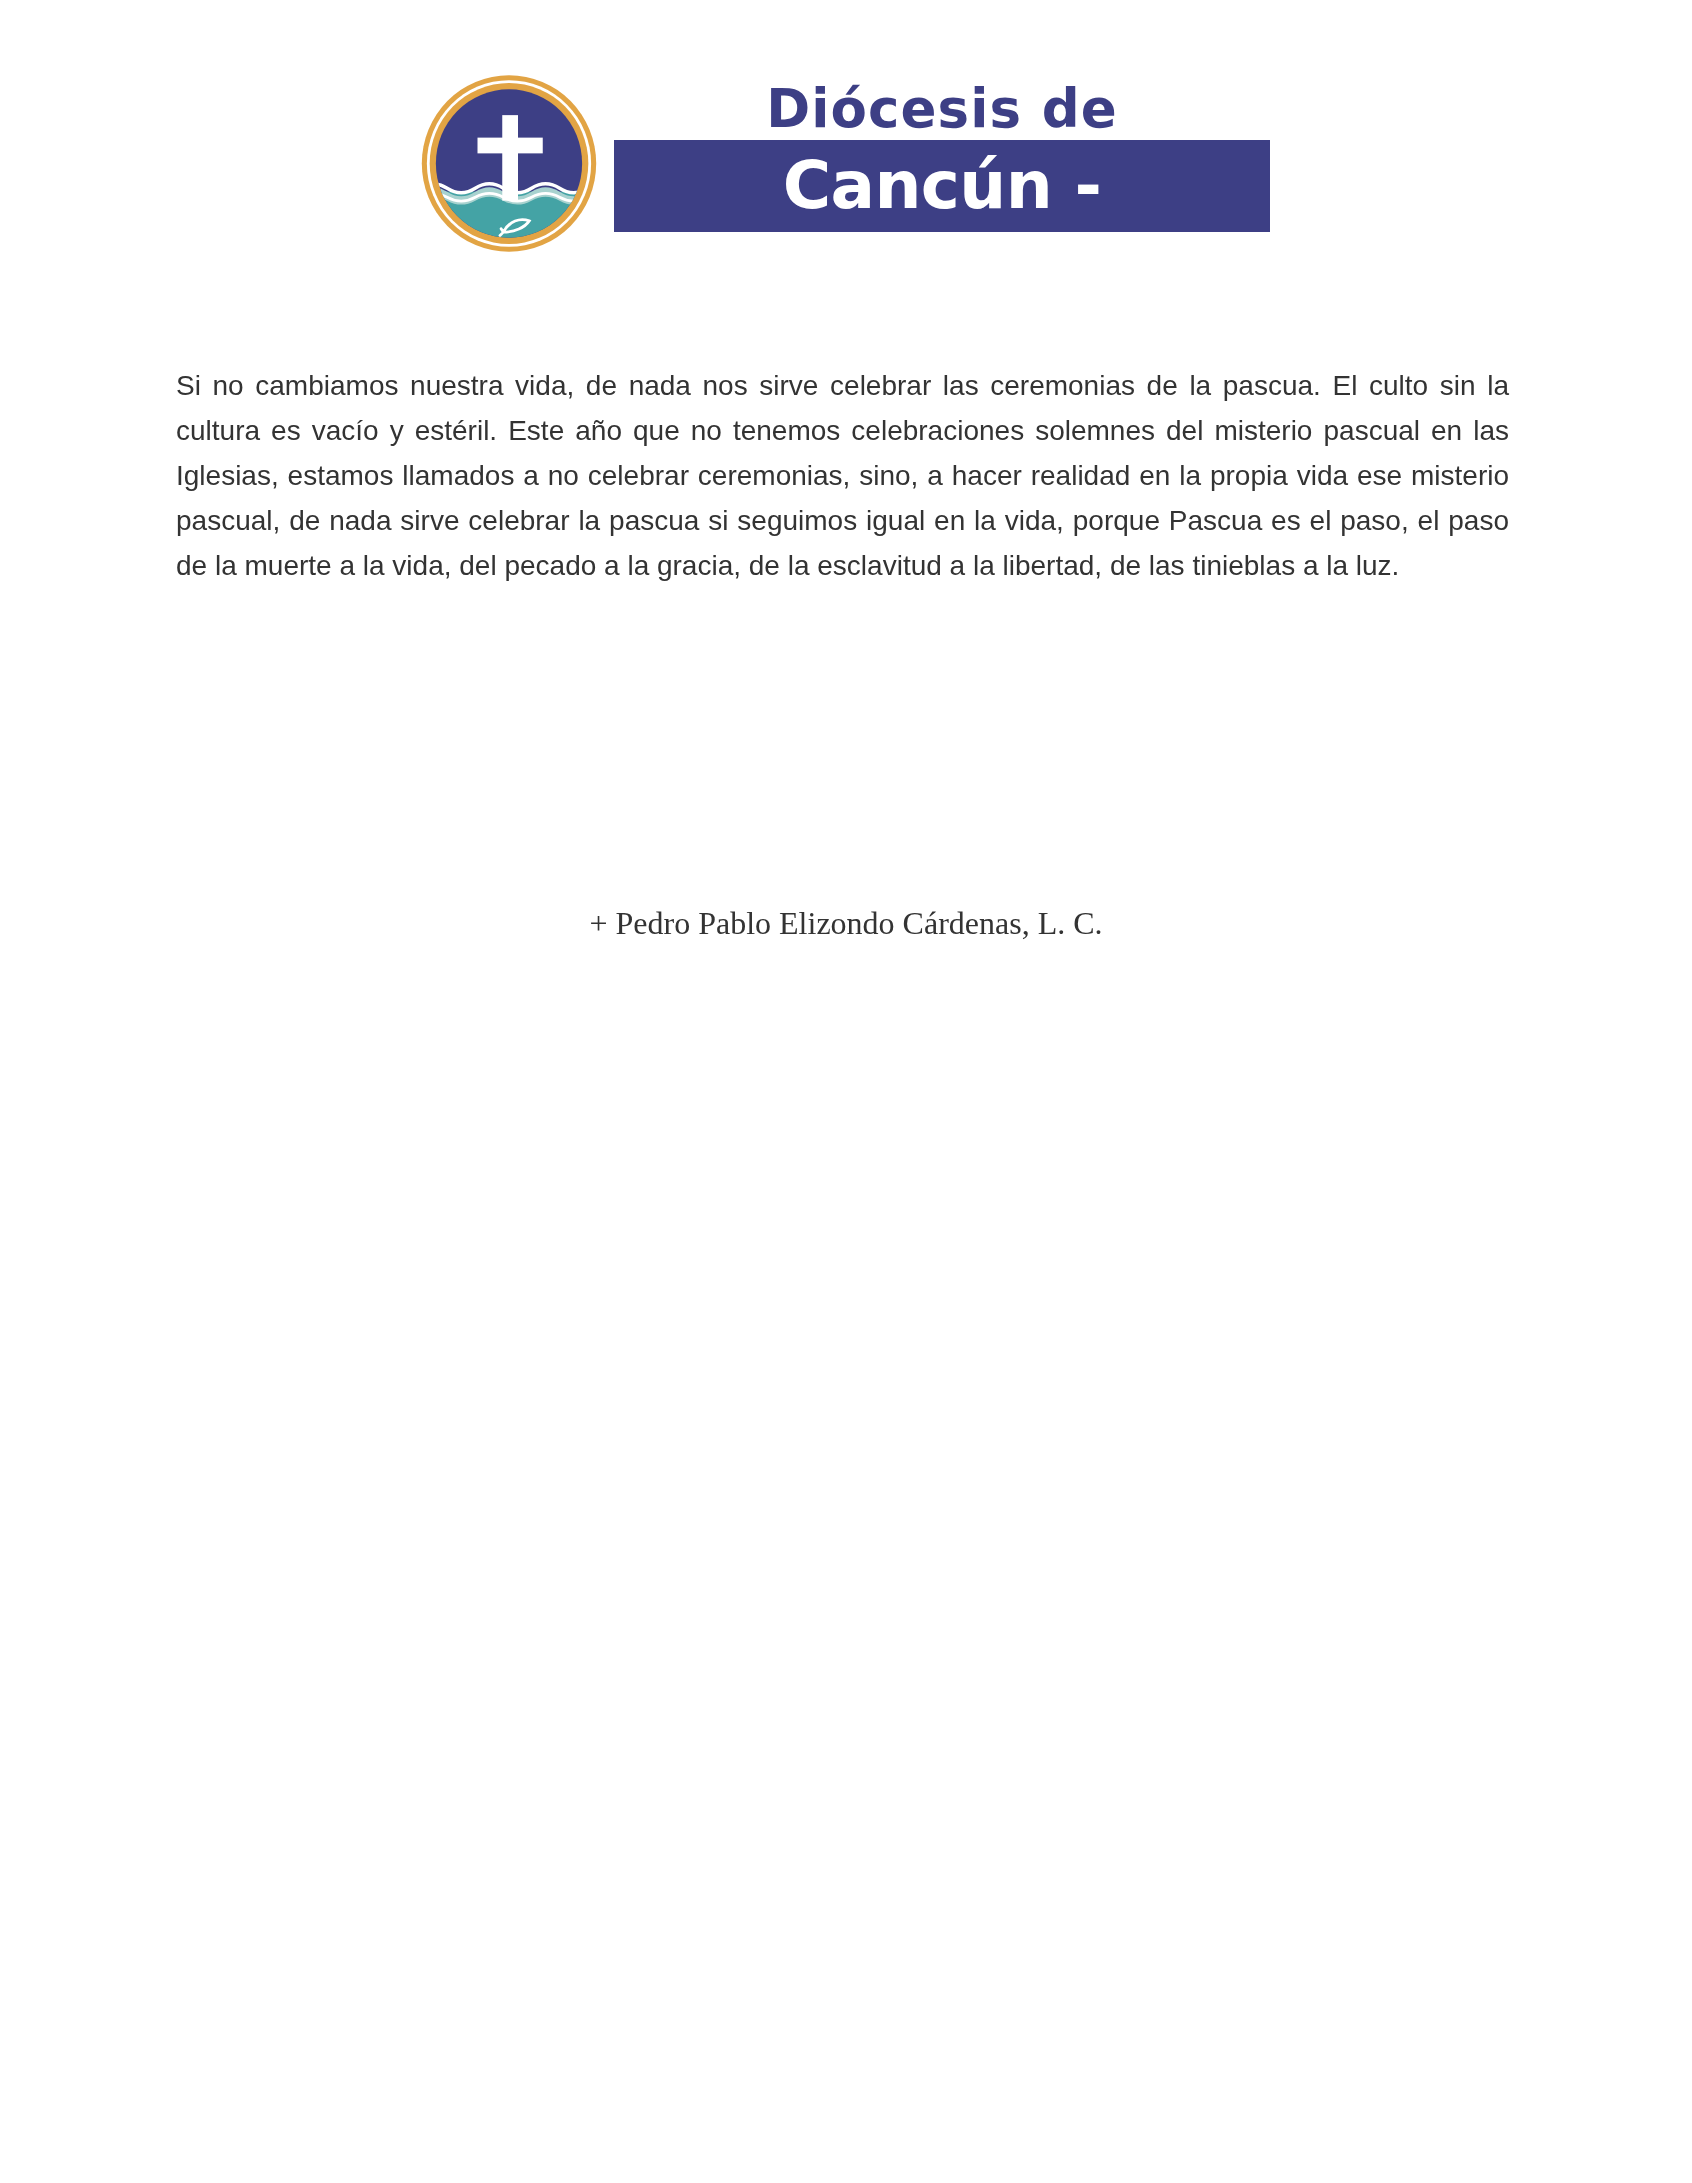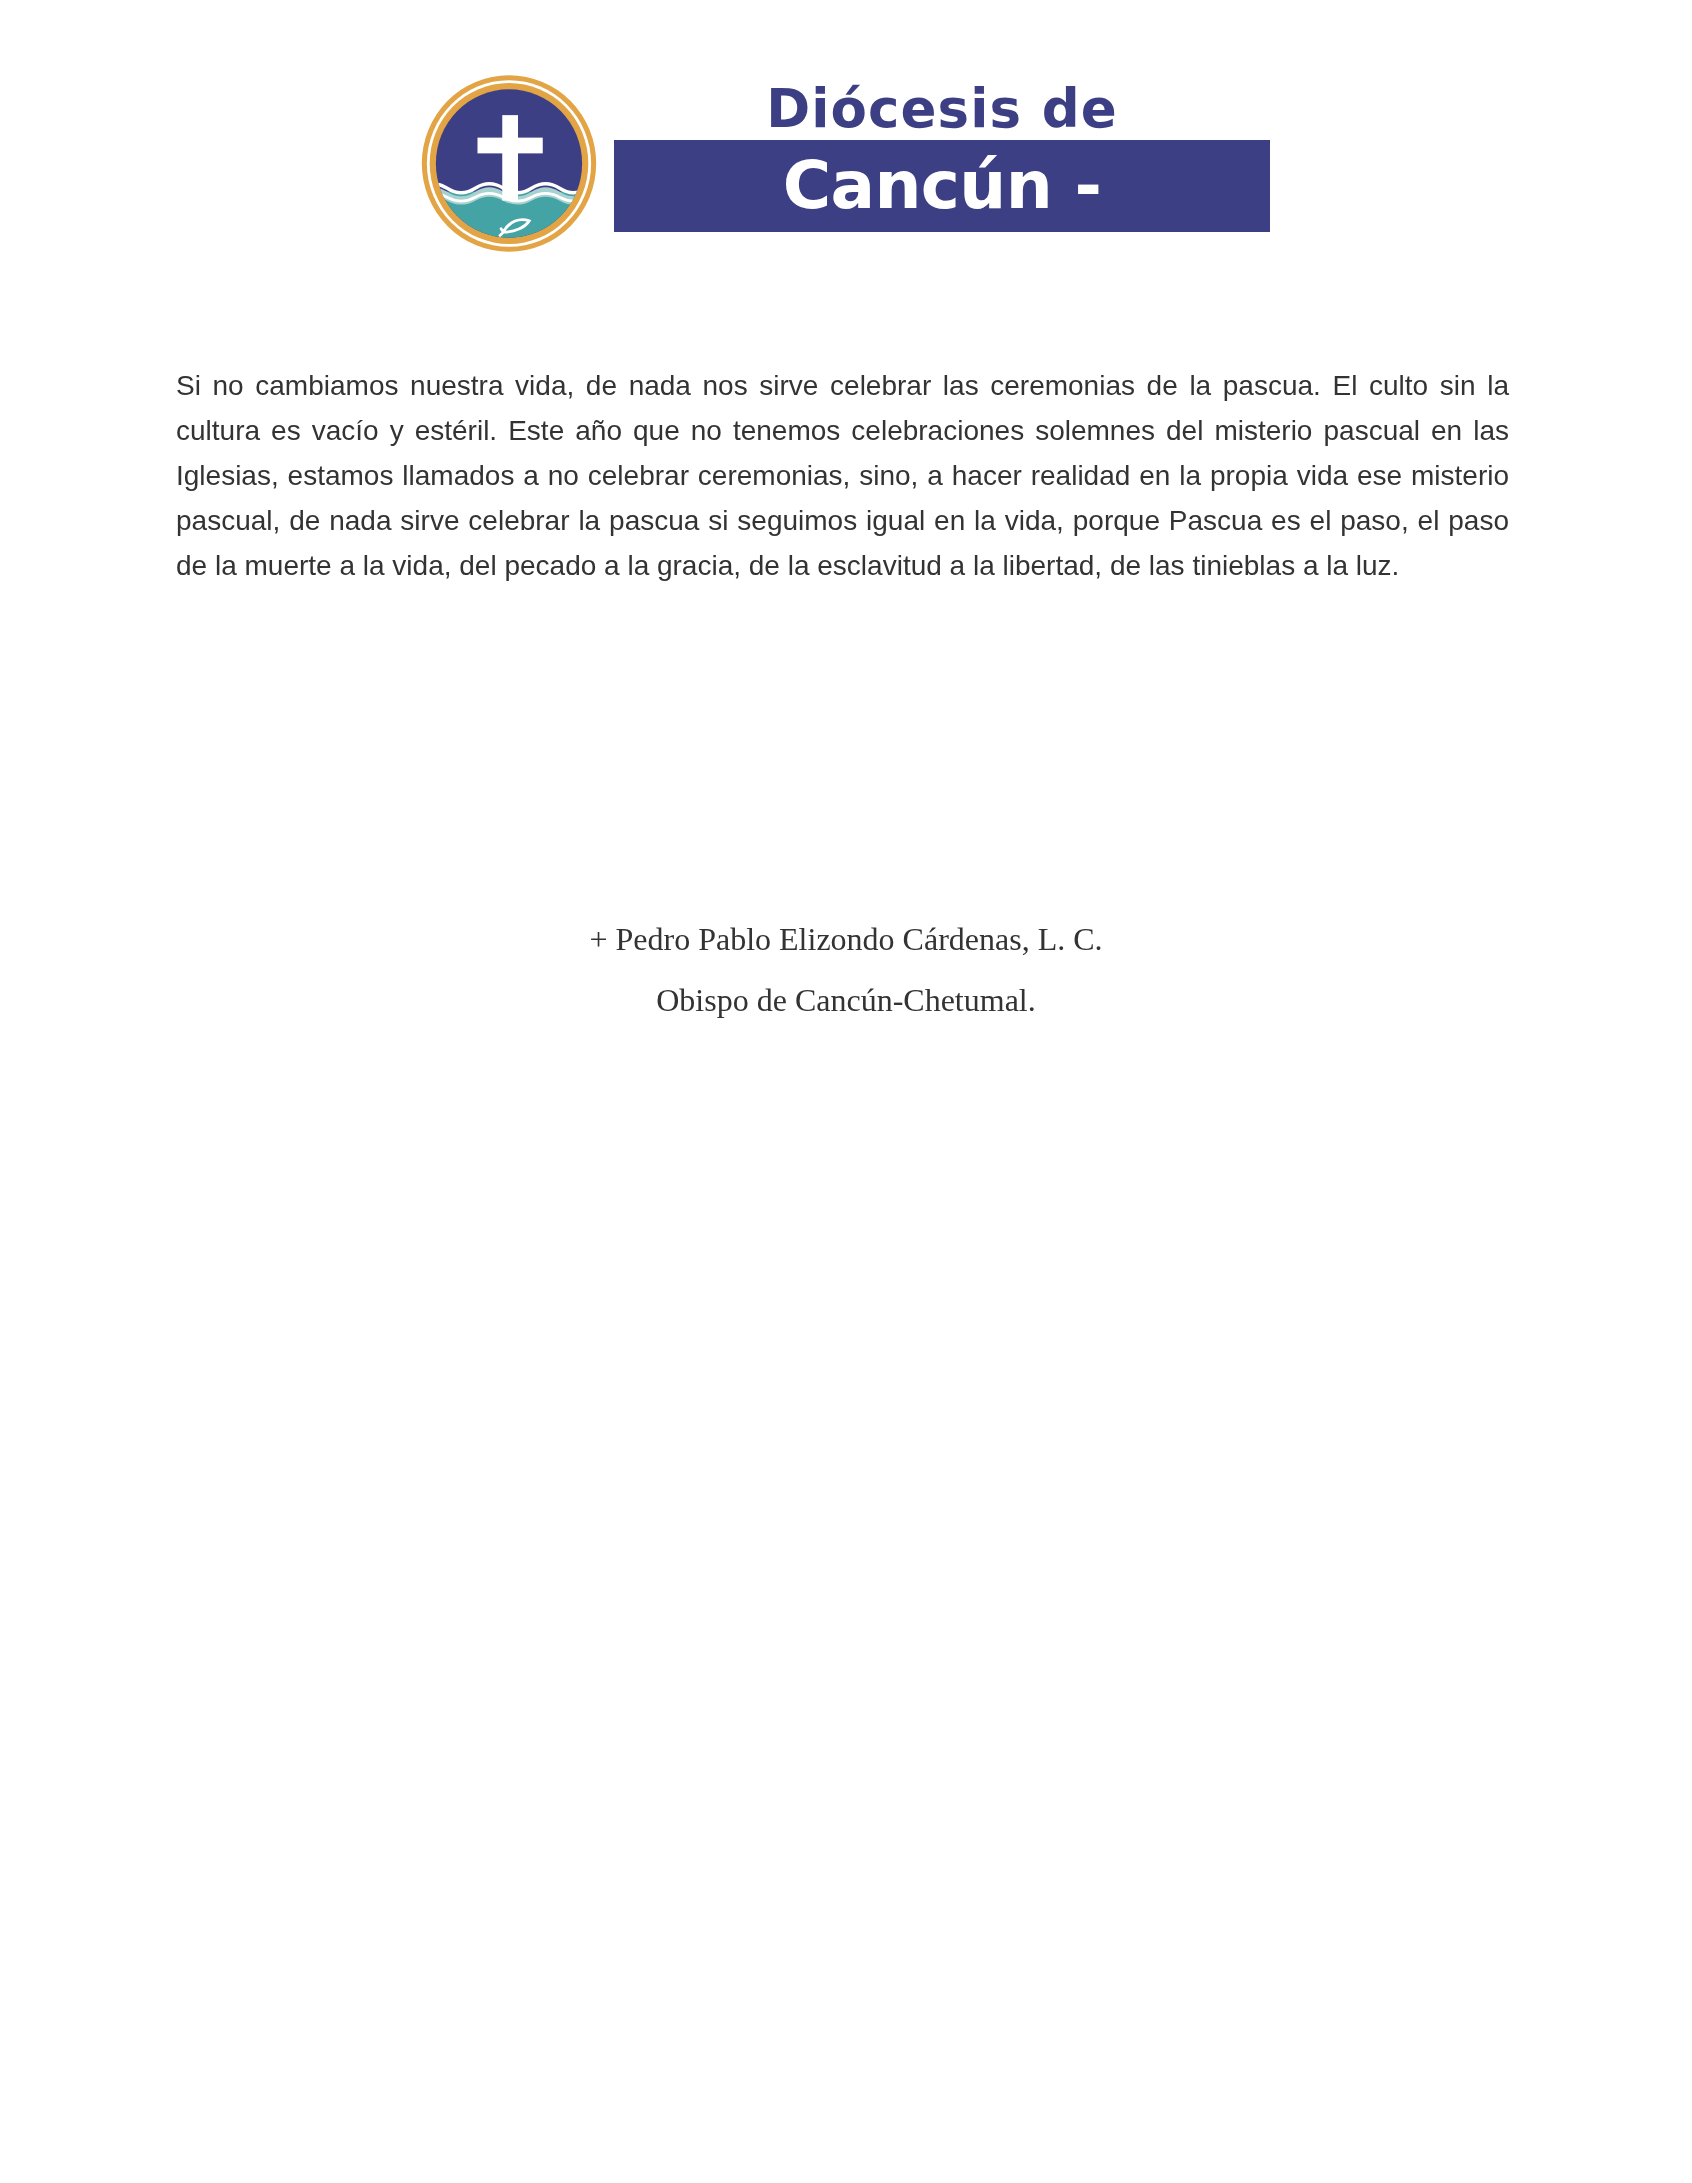--- a/index.html
+++ b/index.html
@@ -29,21 +29,21 @@
     font-family: "Liberation Sans", sans-serif; font-size: 28px; line-height: 45px;
     color: #333333; text-align: justify;
   }
   .body-text p { margin: 0 8px 24px 0; }
 
   .signature {
     position: absolute; left: 0; width: 1692px; top: 901px;
     text-align: center; font-family: "Liberation Serif", serif; font-size: 32px;
     line-height: 45px; color: #333333;
   }
-  .signature div { margin: 16px; }
+  .signature div { margin: 0; }
 </style>
 </head>
 <body>
 
 <div class="logo">
   <svg class="emblem" viewBox="0 0 320 320" xmlns="http://www.w3.org/2000/svg">
     <defs>
       <clipPath id="innerClip">
           <ellipse cx="160" cy="160" rx="130" ry="132"></ellipse>
         </clipPath>
@@ -67,15 +67,14 @@
     <div class="name-bar-text">Cancún - Chetumal</div>
   </div>
 </div>
 
 <div class="body-text">
   <p>Si no cambiamos nuestra vida, de nada nos sirve celebrar las ceremonias de la pascua. El culto sin la cultura es vacío y estéril. Este año que no tenemos celebraciones solemnes del misterio pascual en las Iglesias, estamos llamados a no celebrar ceremonias, sino, a hacer realidad en la propia vida ese misterio pascual, de nada sirve celebrar la pascua si seguimos igual en la vida, porque Pascua es el paso, el paso de la muerte a la vida, del pecado a la gracia, de la esclavitud a la libertad, de las tinieblas a la luz.</p>
 </div>
 
 <div class="signature">
   <div>+ Pedro Pablo Elizondo Cárdenas, L. C.</div>
-  <div>Obispo de Cancún-Chetumal.</div>
 </div>
 
 
 </body></html>

